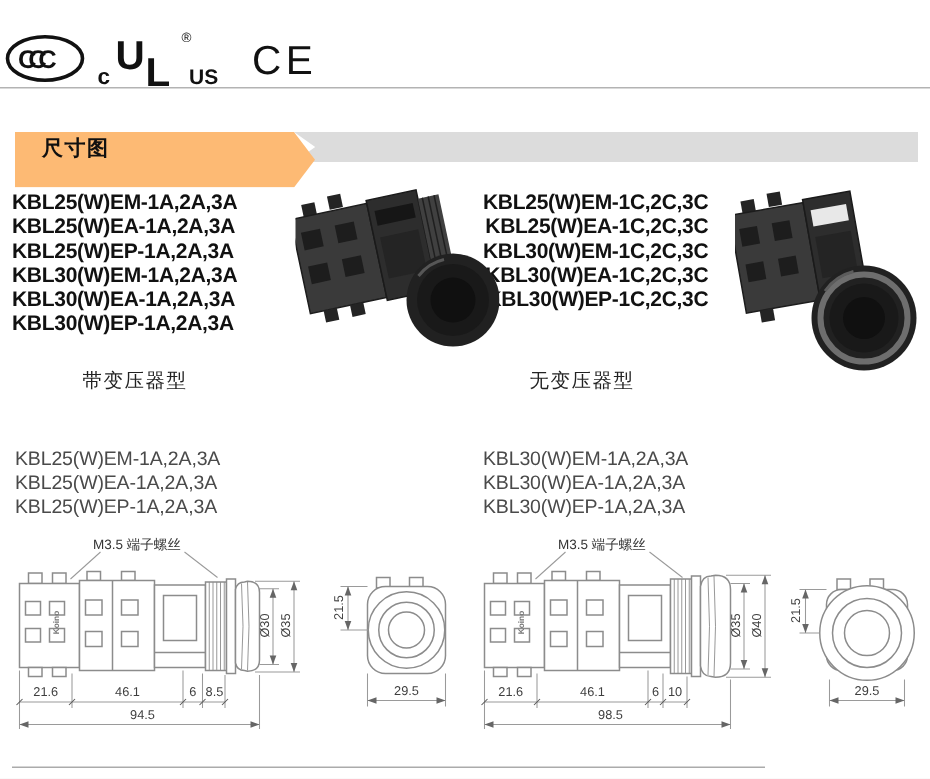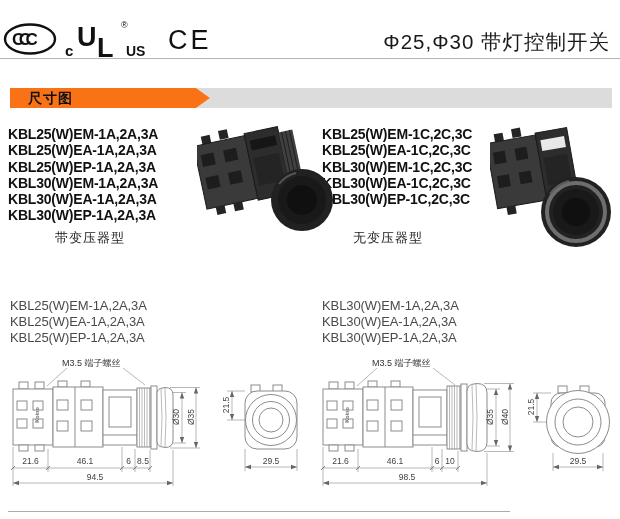--- a/index.html
+++ b/index.html
@@ -3,26 +3,26 @@
 <meta charset="utf-8">
 <style>
   html,body{margin:0;padding:0;}
   body{background:#f2f2f2;font-family:"Liberation Sans","DejaVu Sans",sans-serif;}
   .page{position:relative;width:620px;height:519px;background:#ffffff;overflow:hidden;}
   .abs{position:absolute;}
   
   .title{font-size:20.5px;font-weight:500;color:#1a1a1a;letter-spacing:1px;white-space:nowrap;text-align:right;}
   .hrule{height:1px;background:#b3b3b3;}
   
-  .banner-dark{background:#f97316;height:20px;clip-path:polygon(0 0,93% 0,100% 50%,93% 100%,0 100%);}
+  .banner-dark{background:#fdba74;height:37px;clip-path:polygon(0 0,93% 0,100% 50%,93% 100%,0 100%);}
   .banner-dark span{display:block;padding-left:18px;line-height:20px;font-size:14px;font-weight:bold;color:#101010;letter-spacing:1px;}
   .banner-light{background:#dcdcdc;height:20px;clip-path:polygon(0 0,100% 0,100% 100%,0 100%,3.4% 50%);}
   
   .bold-list div{font-size:14px;font-weight:bold;color:#111;line-height:16.3px;letter-spacing:-0.2px;white-space:nowrap;}
-  .caption{font-size:13px;color:#222;text-align:center;letter-spacing:1px;}
+  .caption{font-size:13px;color:#222;text-align:center;letter-spacing:1px;margin-top:16px;}
   .gray-list div{font-size:13px;color:#4a4a4a;line-height:16px;letter-spacing:-0.1px;white-space:nowrap;}
   .brule{height:1px;background:#ababab;}
   svg text{font-family:"Liberation Sans","DejaVu Sans",sans-serif;}
   .dimtxt{font-size:8.5px;fill:#3f3f3f;}
   .lbltxt{font-size:9px;fill:#333;}
 </style>
 </head>
 <body>
 
 <div class="page">
@@ -41,39 +41,38 @@
       <text x="33" y="42" font-size="27" font-weight="900" fill="#111">L</text>
       <text x="57" y="13" font-size="9" fill="#111">®</text>
       <text x="62" y="41" font-size="14" font-weight="bold" fill="#111">US</text>
     </g>
   </svg>
 
   <svg class="abs" style="left:167px;top:23px;" width="46" height="32">
     <text x="1" y="26" font-size="27" font-weight="400" letter-spacing="3" fill="#111">CE</text>
   </svg>
 
-  <div class="abs title" style="left:330px;top:28px;width:280px;">Φ25,Φ30 带灯控制开关</div>
   <div class="abs hrule" style="left:0;top:58px;width:620px;"></div>
 
   <div class="abs banner-light" style="left:196px;top:88px;width:416px;"></div>
   <div class="abs banner-dark" style="left:10px;top:88px;width:200px;">
     <span>尺寸图</span>
   </div>
 
   <div class="abs bold-list" style="left:8px;top:126px;">
     <div>KBL25(W)EM-1A,2A,3A</div>
     <div>KBL25(W)EA-1A,2A,3A</div>
     <div>KBL25(W)EP-1A,2A,3A</div>
     <div>KBL30(W)EM-1A,2A,3A</div>
     <div>KBL30(W)EA-1A,2A,3A</div>
     <div>KBL30(W)EP-1A,2A,3A</div>
   </div>
   <div class="abs caption" style="left:10px;top:229px;width:160px;">带变压器型</div>
 
-  <div class="abs bold-list" style="left:322px;top:126px;">
+  <div class="abs bold-list" style="left:322px;top:126px;text-align:right;">
     <div>KBL25(W)EM-1C,2C,3C</div>
     <div>KBL25(W)EA-1C,2C,3C</div>
     <div>KBL30(W)EM-1C,2C,3C</div>
     <div>KBL30(W)EA-1C,2C,3C</div>
     <div>KBL30(W)EP-1C,2C,3C</div>
   </div>
   <div class="abs caption" style="left:308px;top:229px;width:160px;">无变压器型</div>
 
   <svg class="abs" style="left:197px;top:120px;" width="136" height="128">
     <g>

